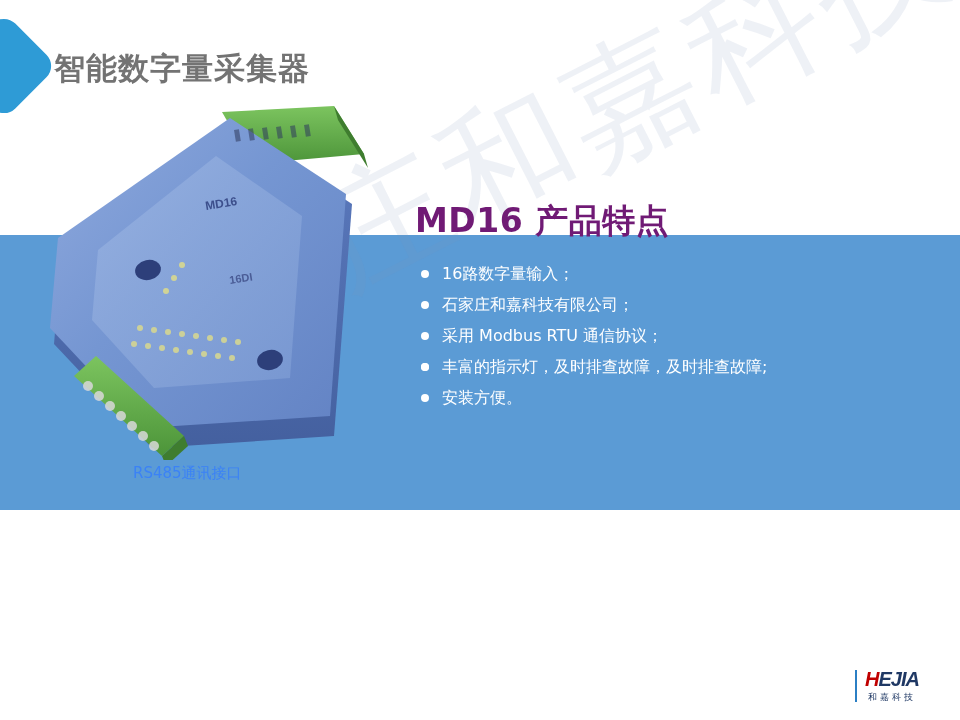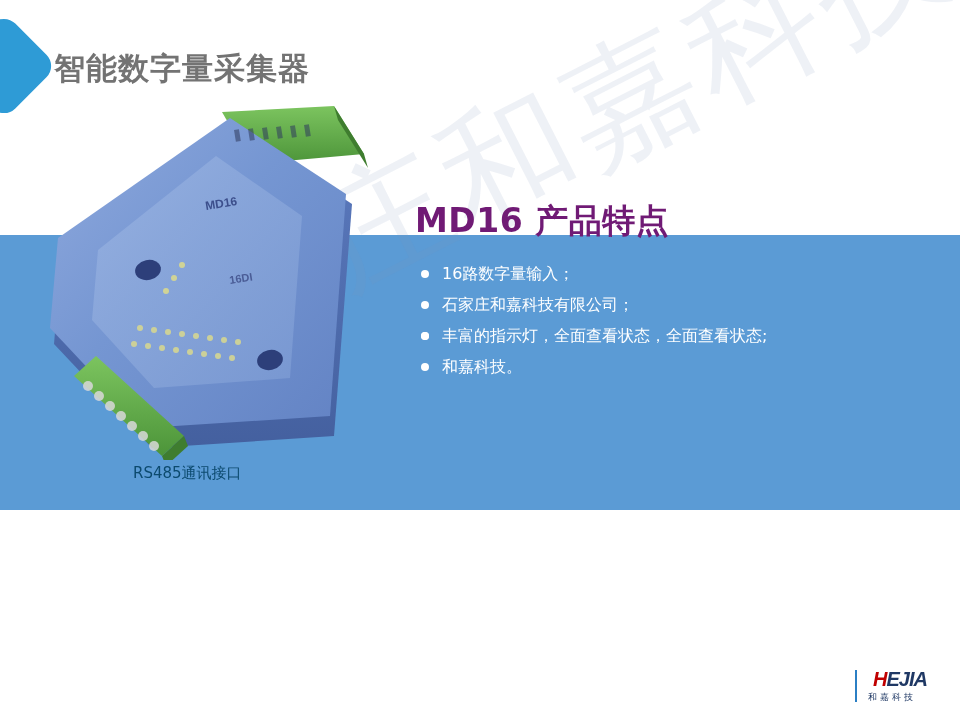--- a/index.html
+++ b/index.html
@@ -111,21 +111,21 @@
     background: #ffffff;
     border-radius: 50%;
   }
 
   
   .image-caption {
     position: absolute;
     left: 133px;
     top: 464px;
     font-size: 15px;
-    color: #0c4a6e;
+    color: #3b82f6;
     z-index: 8;
     white-space: nowrap;
     font-family: "DejaVu Sans", "Liberation Sans", sans-serif;
   }
 
   
   .product-photo {
     position: absolute;
     left: 34px;
     top: 98px;
@@ -155,21 +155,20 @@
   .logo-mark {
     position: absolute;
     left: 10px;
     top: 0px;
     font-size: 20px;
     font-weight: bold;
     font-style: italic;
     color: #1f3864;
     letter-spacing: -1px;
     font-family: "Liberation Sans", sans-serif;
-    margin-left: 8px;
   }
   .logo-mark .h-red { color: #c00000; }
   .logo-sub {
     position: absolute;
     left: 13px;
     top: 23px;
     font-size: 9px;
     letter-spacing: 3px;
     color: #1f3864;
     font-family: Liberation Mono, monospace;
@@ -284,28 +283,32 @@
     <li class="feature-item">
       <span class="bullet"></span>
       <span>16路数字量输入；</span>
     </li>
     <li class="feature-item">
       <span class="bullet"></span>
       <span>石家庄和嘉科技有限公司；</span>
     </li>
     <li class="feature-item">
       <span class="bullet"></span>
-    </li>
-    <li class="feature-item">
-      <span class="bullet"></span>
-      <span>丰富的指示灯，全面查看状态，全面查看状态;</span>
-    </li>
-    <li class="feature-item">
-      <span class="bullet"></span>
-      <span>和嘉科技。</span>
+      <span>采用 Modbus RTU 通信协议；</span>
+    </li>
+    <li class="feature-item">
+      <span class="bullet"></span>
+    </li>
+    <li class="feature-item">
+      <span class="bullet"></span>
+      <span>丰富的指示灯，及时排查故障，及时排查故障;</span>
+    </li>
+    <li class="feature-item">
+      <span class="bullet"></span>
+      <span>安装方便。</span>
     </li>
   </ul>
 
   <div class="logo">
     <div class="logo-bar"></div>
     <div class="logo-mark"><span class="h-red">H</span><span>EJIA</span></div>
     <div class="logo-sub">和嘉科技</div>
   </div>
 
 </div>

